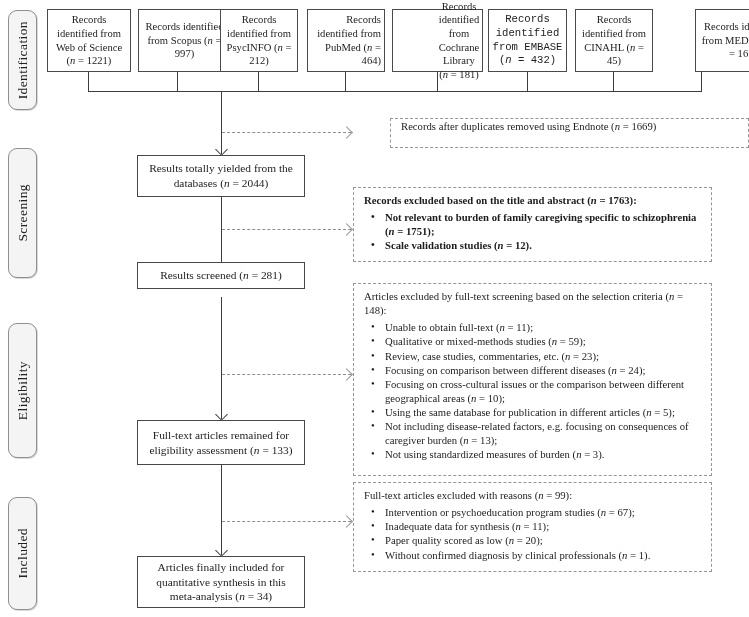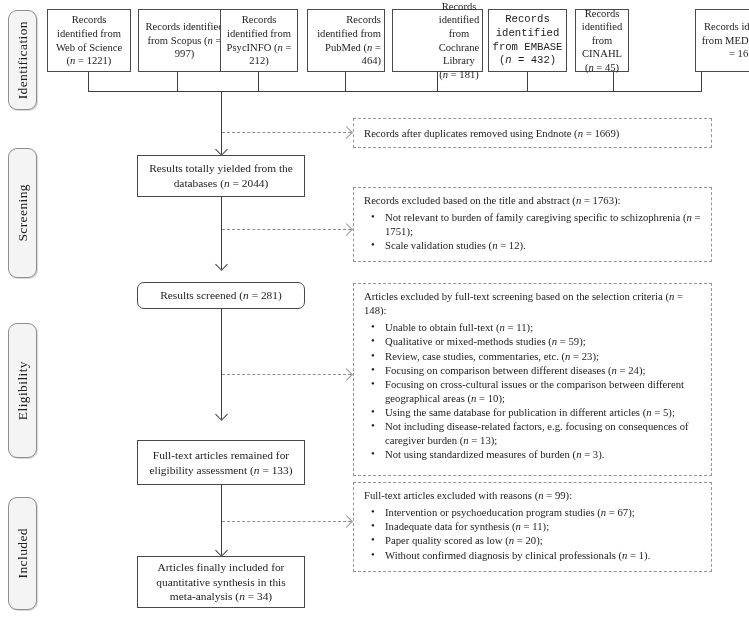--- a/index.html
+++ b/index.html
@@ -36,21 +36,21 @@
     display:flex; align-items:center; justify-content:center;
     text-align:center; font-size:11.4px; line-height:1.3; padding:2px 6px;
   }
 
   
   .excl {
     position:absolute; left:353px; width:359px; box-sizing:border-box;
     border:1.3px dashed #969696; background:#ffffff;
     font-size:10.7px; line-height:1.32; padding:5px 4px 4px 10px;
   }
-  .excl.center1 { display:flex; align-items:center; padding-top:0; padding-bottom:0; }
+  .excl.center1 { display:flex; padding-top:0; padding-bottom:0;margin-left:37px; }
   .excl ul { margin:3px 0 0 0; padding:0; list-style:none; }
   .excl li { position:relative; padding-left:21px; }
   .excl li::before { content:"\2022"; position:absolute; left:7px; top:-1px; }
 
   
   .vline, .hline { position:absolute; background:#3d3d3d; }
   .vline { width:1.3px; }
   .hline { height:1.3px; }
 
   
@@ -102,21 +102,21 @@
     </div>
   <div class="src" style="left:307px;width:78px;text-align:right;">
       <span>Records identified from PubMed (<i>n</i> = 464)</span>
     </div>
   <div class="src" style="left:392px;width:91px;padding-left:46px;">
       <span>Records identified from Cochrane Library (<i>n</i> = 181)</span>
     </div>
   <div class="src" style="left:488px;width:79px;font-family:Liberation Mono, monospace;">
       <span>Records identified from EMBASE (<i>n</i> = 432)</span>
     </div>
-  <div class="src" style="left:575px;width:54px;justify-content:flex-end;">
+  <div class="src" style="left:575px;width:78px;justify-content:flex-end;">
       <span>Records identified from CINAHL (<i>n</i> = 45)</span>
     </div>
   <div class="src" style="left:660px;width:96px;margin-left:35px;">
       <span>Records identified from MEDLINE (<i>n</i> = 161)</span>
     </div>
 
   <div class="vline" style="left:88px;top:72px;height:20px;"></div>
   <div class="vline" style="left:177px;top:72px;height:20px;"></div>
   <div class="vline" style="left:258px;top:72px;height:20px;"></div>
   <div class="vline" style="left:345px;top:72px;height:20px;"></div>
@@ -133,35 +133,35 @@
   <div class="varrow" style="left:220.5px;top:465px;height:90px;"></div>
 
   <div class="harrow" style="left:222px;top:132px;width:129px;"></div>
   <div class="harrow" style="left:222px;top:229px;width:129px;"></div>
   <div class="harrow" style="left:222px;top:374px;width:129px;"></div>
   <div class="harrow" style="left:222px;top:521px;width:129px;"></div>
 
   <div class="flowbox" style="top:155px;height:42px;">
       <span>Results totally yielded from the databases (<i>n</i> = 2044)</span>
     </div>
-  <div class="flowbox" style="top:282px;height:27px;border-radius:7px;">
+  <div class="flowbox" style="top:262px;height:27px;">
       <span>Results screened (<i>n</i> = 281)</span>
     </div>
-  <div class="flowbox" style="top:420px;height:45px;margin-top:20px;">
+  <div class="flowbox" style="top:420px;height:45px;">
       <span>Full-text articles remained for eligibility assessment (<i>n</i> = 133)</span>
     </div>
   <div class="flowbox" style="top:556px;height:52px;">
       <span>Articles finally included for quantitative synthesis in this meta-analysis (<i>n</i> = 34)</span>
     </div>
 
   <div class="excl center1" style="top:118px;height:30px;">
     <div class="title">Records after duplicates removed using Endnote (<i>n</i> = 1669)</div>
   </div>
 
-  <div class="excl" style="top:187px;height:75px;">
+  <div class="excl" style="top:187px;height:75px;font-weight:bold;">
     <div class="title">Records excluded based on the title and abstract (<i>n</i> = 1763):</div>
     <ul>
       <li>Not relevant to burden of family caregiving specific to schizophrenia (<i>n</i> = 1751);</li>
       <li>Scale validation studies (<i>n</i> = 12).</li>
     </ul>
   </div>
 
   <div class="excl" style="top:283px;height:193px;">
     <div class="title">Articles excluded by full-text screening based on the selection criteria (<i>n</i> = 148):</div>
     <ul>

